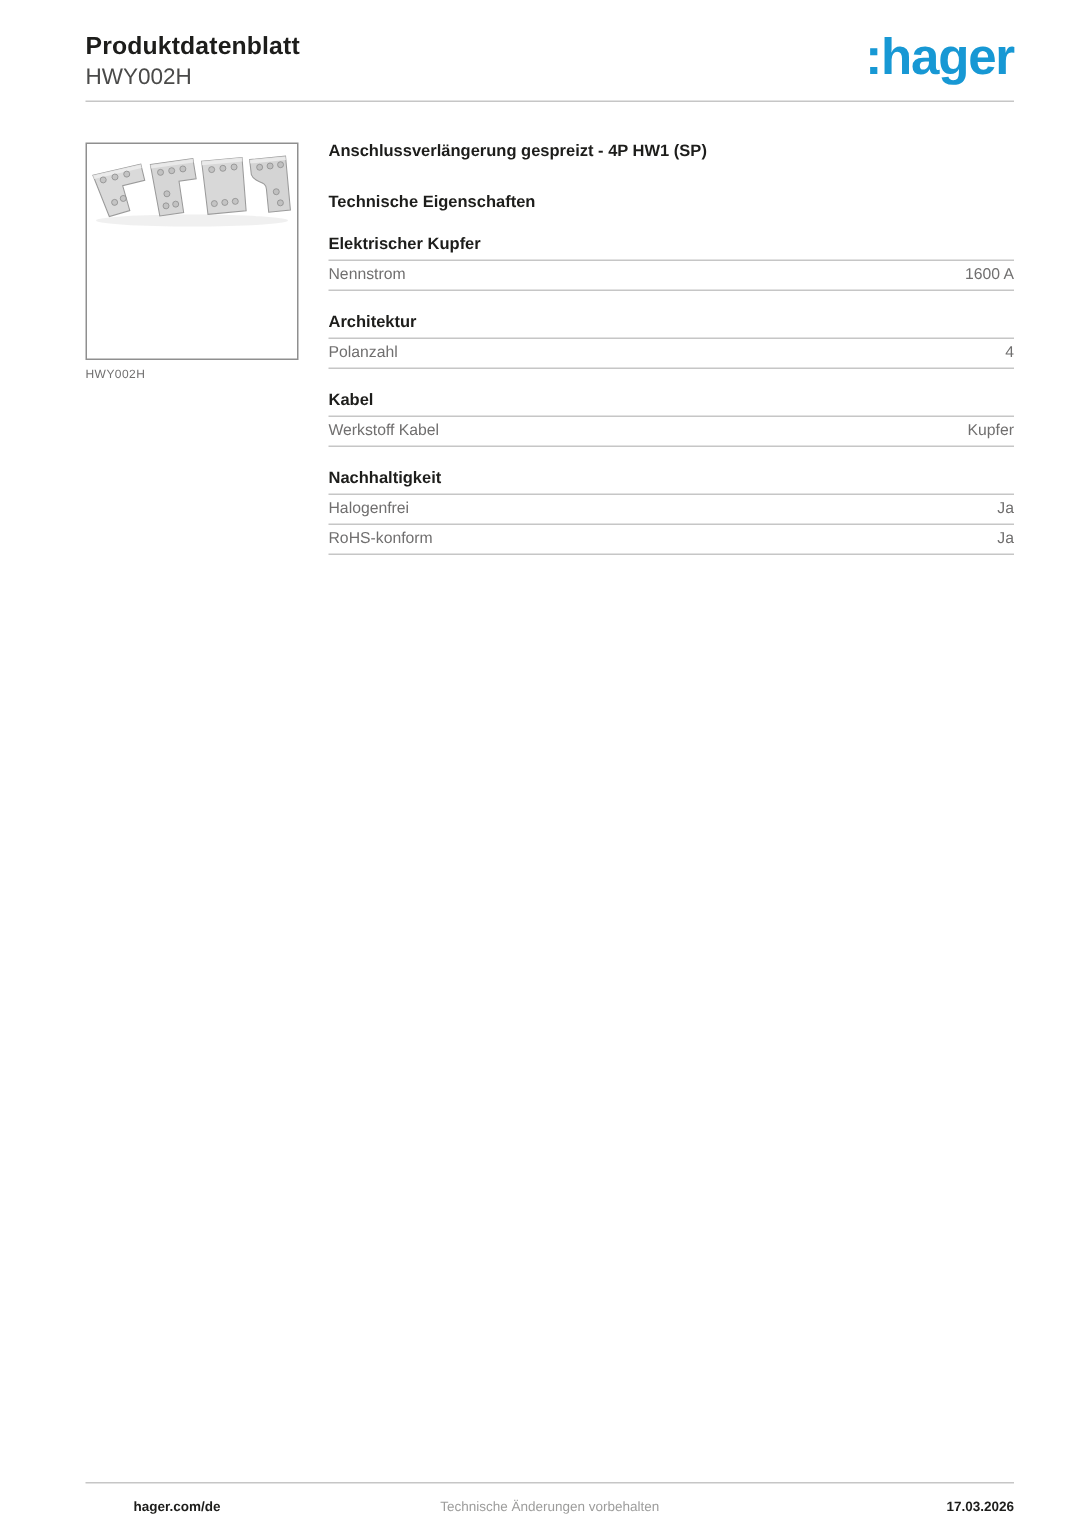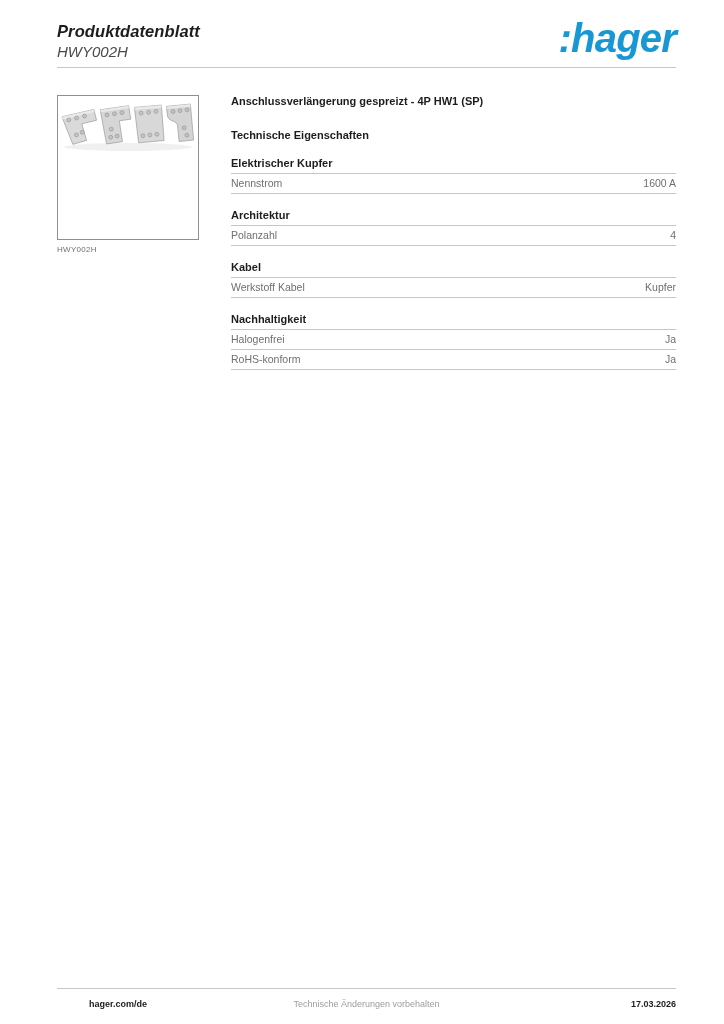--- a/index.html
+++ b/index.html
@@ -7,34 +7,34 @@
   body {
     width: 724px; height: 1024px;
     position: relative;
     font-family: "Liberation Sans", sans-serif;
     color: #1d1d1b;
     overflow: hidden;
   }
   .page { position: absolute; inset: 0; background: #fff; }
 
   
-  .header { position: absolute; top: 22px; left: 57px; right: 48px; font-style: italic; }
+  .header { position: absolute; top: 22px; left: 57px; right: 48px; }
   .page-title { font-size: 16.5px; font-weight: bold; color: #1d1d1b; line-height: 19px; letter-spacing: 0.1px; }
   .page-subtitle { font-size: 15px; font-weight: 400; color: #4a4a49; line-height: 18px; margin-top: 2px; }
-  .logo { position: absolute; top: 1px; right: 0; font-size: 40px; font-weight: bold; color: #1798d4; letter-spacing: -0.8px; line-height: 30px; }
+  .logo { position: absolute; top: 1px; right: 0; font-size: 34px; font-weight: bold; color: #1798d4; letter-spacing: -0.8px; line-height: 30px; }
   .header-divider { position: absolute; top: 67px; left: 57px; right: 48px; height: 0; border-top: 1px solid #c6c6c6; }
 
   
   .content { position: absolute; top: 95px; left: 57px; right: 48px; display: flex; }
   .left-col { width: 142px; flex: 0 0 142px; }
   .image-box { width: 142px; height: 145px; border: 1px solid #8f8f8f; background: #fff; overflow: hidden; }
   .image-box svg { display: block; width: 140px; height: 143px; }
   .image-caption { margin-top: 5px; font-size: 8px; color: #706f6f; letter-spacing: 0.3px; }
 
-  .right-col { flex: 1; margin-left: 32px; min-width: 0; }
+  .right-col { flex: 1; margin-left: 20px; min-width: 0; }
   .product-title { font-size: 11px; font-weight: bold; color: #1d1d1b; line-height: 13px; }
   .tech-heading { font-size: 11px; font-weight: bold; color: #1d1d1b; line-height: 13px; margin-top: 21px; }
 
   .section { margin-top: 15px; }
   .section-title { font-size: 11px; font-weight: bold; color: #1d1d1b; line-height: 13px; padding-bottom: 3px; border-bottom: 1px solid #c6c6c6; }
   .spec-row { display: flex; justify-content: space-between; align-items: baseline; font-size: 10.5px; color: #706f6f; line-height: 13px; padding: 3px 0 3px; border-bottom: 1px solid #c6c6c6; gap: 22px; }
   .spec-label { text-align: left; }
   .spec-value { text-align: right; white-space: nowrap; padding-left: 10px; }
 
   

